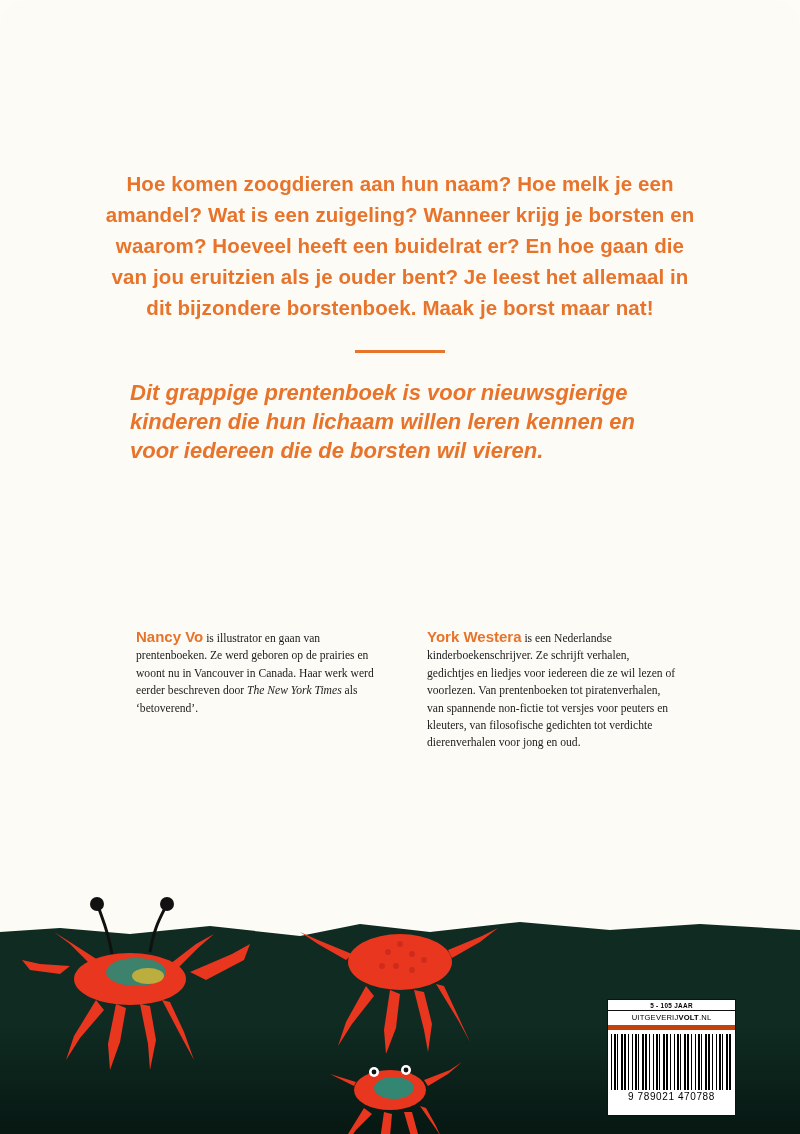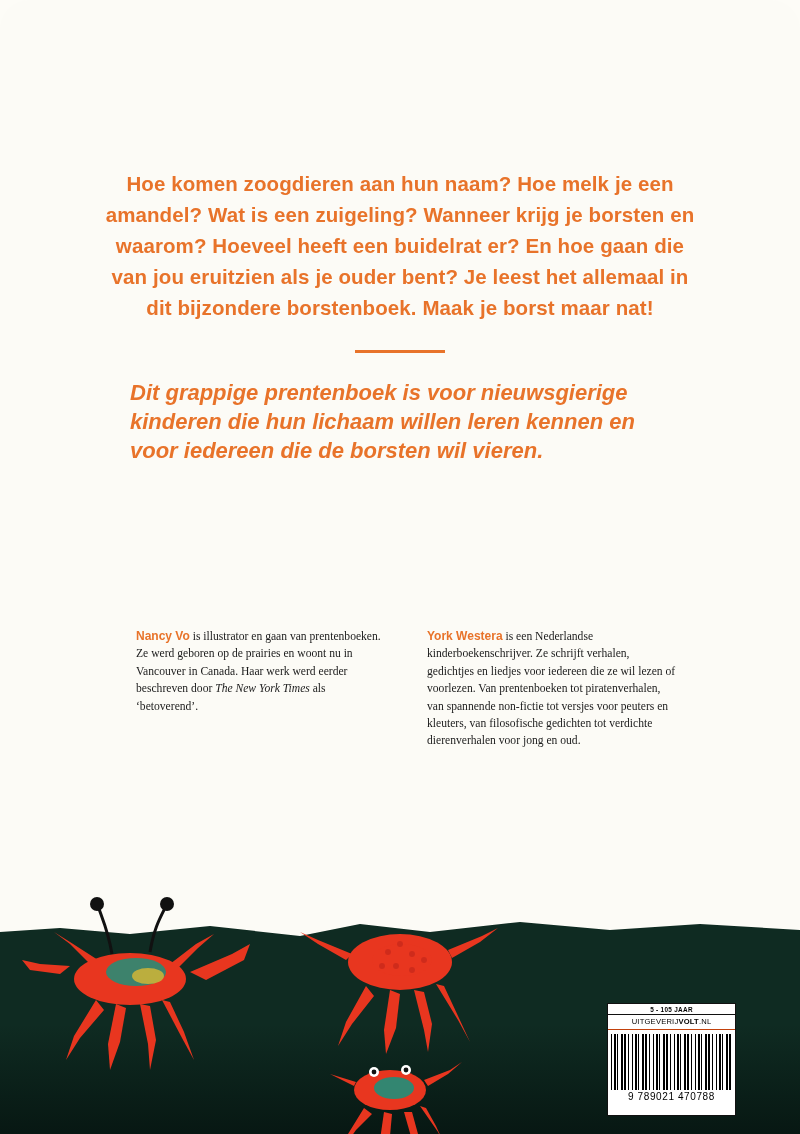--- a/index.html
+++ b/index.html
@@ -75,21 +75,21 @@
     width: 249px;
     font-size: 11.6px;
     line-height: 17.4px;
     color: #1b1b1b;
     font-family: "Liberation Serif", serif;
   }
   .bio .name {
     color: #e8732a;
     font-weight: 700;
     font-family: "Liberation Sans", sans-serif;
-    font-size: 12px;
+    font-size: 15px;
   }
   .bio em { font-style: italic; }
 
   
   .sea {
     position: absolute;
     left: 0;
     bottom: 0;
     width: 800px;
     height: 220px;
@@ -130,21 +130,21 @@
     font-size: 6.4px;
     letter-spacing: 0.3px;
     padding: 2px 0 1px;
     border-bottom: 1px solid #111;
     font-weight: 700;
   }
   .bc-pub {
     font-size: 7.6px;
     letter-spacing: 0.2px;
     padding: 2px 0 3px;
-    border-bottom: 1px solid #c2410c;
+    border-bottom: 5px solid #c2410c;
   }
   .bc-pub b { font-weight: 700; }
   .bc-bars {
     height: 56px;
     margin: 4px 3px 1px;
     background:
       repeating-linear-gradient(90deg,
         #000 0 1px, #fff 1px 3px, #000 3px 5px, #fff 5px 6px,
         #000 6px 7px, #fff 7px 10px, #000 10px 12px, #fff 12px 13px,
         #000 13px 15px, #fff 15px 17px, #000 17px 18px, #fff 18px 21px);

